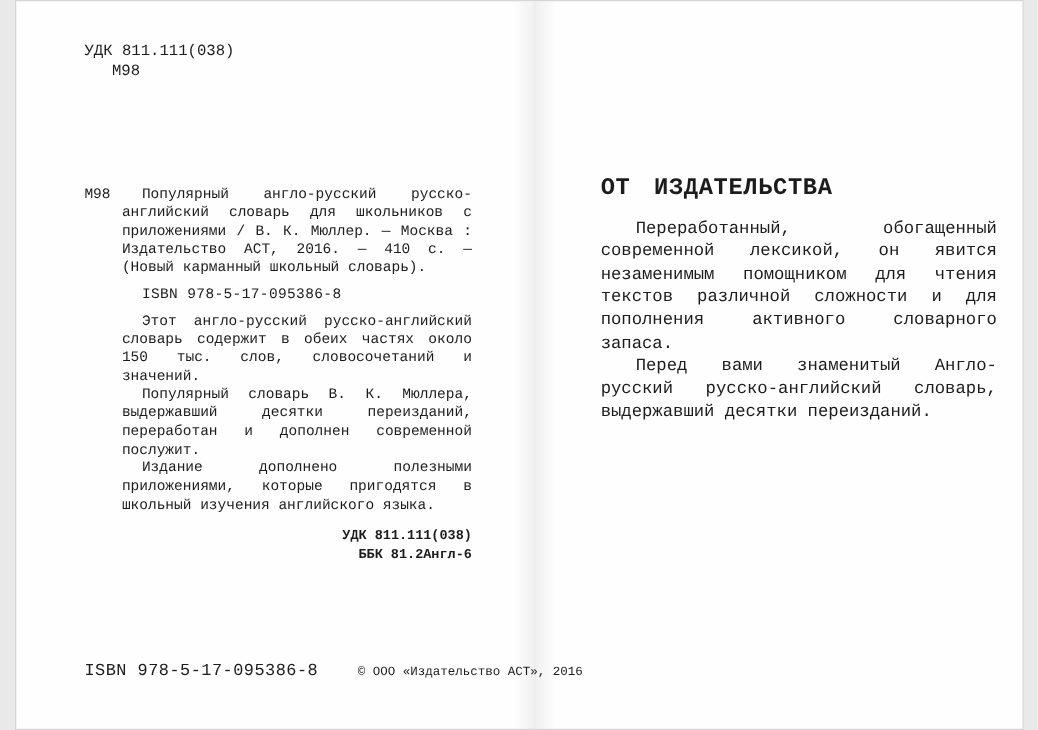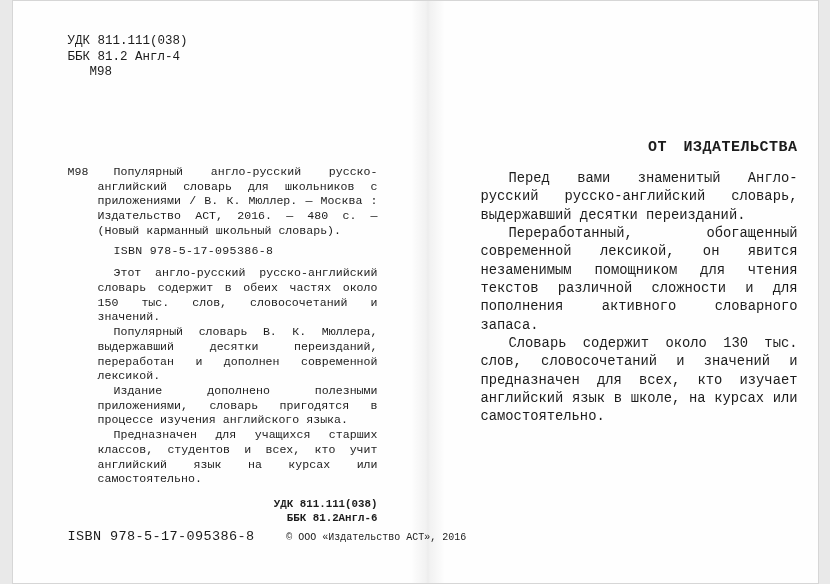--- a/index.html
+++ b/index.html
@@ -103,23 +103,23 @@
   .left-footer .copyright {
     font-size: 10px;
     margin-left: 22px;
   }
 
   
   .page-right {
     padding: 138px 45px 0 53px;
   }
   .note-title {
-    text-align: right;
+    text-align: left;
     font-weight: bold;
-    font-size: 15px;
+    font-size: 19px;
     letter-spacing: 0.5px;
     word-spacing: 7px;
     margin: 0 0 14px 0;
   }
   .note-body {
     font-size: 13.8px;
     line-height: 1.33;
     text-align: justify;
   }
   .note-body p {
@@ -129,58 +129,55 @@
 </style>
 </head>
 <body>
 
 <div class="spread">
 
   <div class="page page-left">
 
     <div class="codes-top">
       <div class="indent1">УДК 811.111(038)</div>
-      <div class="indent1">ББК 81.2 Англ-4</div>
       <div class="indent2">М98</div>
     </div>
 
     <div class="catalog">
 
       <div class="biblio-wrap">
         <span class="entry-code">М98</span>
-        <p>Популярный англо-русский русско-английский словарь для школьников с приложениями / В. К. Мюллер. — Москва : Издательство АСТ, 2016. — 480 с. — (Новый карманный школьный словарь).</p>
+        <p>Популярный англо-русский русско-английский словарь для школьников с приложениями / В. К. Мюллер. — Москва : Издательство АСТ, 2016. — 410 с. — (Новый карманный школьный словарь).</p>
       </div>
 
       <p class="isbn-line">ISBN 978-5-17-095386-8</p>
 
       <p>Этот англо-русский русско-английский словарь содержит в обеих частях около 150 тыс. слов, словосочетаний и значений.</p>
-      <p>Популярный словарь В. К. Мюллера, выдержавший десятки переизданий, переработан и дополнен современной лексикой.</p>
-      <p>Издание дополнено полезными приложениями, словарь пригодятся в процессе изучения английского языка.</p>
-      <p>Предназначен для учащихся старших классов, студентов и всех, кто учит английский язык на курсах или самостоятельно.</p>
+      <p>Популярный словарь В. К. Мюллера, выдержавший десятки переизданий, переработан и дополнен современной послужит.</p>
+      <p>Издание дополнено полезными приложениями, которые пригодятся в школьный изучения английского языка.</p>
 
       <div class="codes-bottom">
         <div>УДК 811.111(038)</div>
         <div>ББК 81.2Англ-6</div>
       </div>
     </div>
 
     <div class="left-footer">
       <span class="isbn">ISBN 978-5-17-095386-8</span>
       <span class="copyright">© ООО «Издательство АСТ», 2016</span>
     </div>
 
   </div>
 
   <div class="page page-right">
 
     <h2 class="note-title">ОТ ИЗДАТЕЛЬСТВА</h2>
 
     <div class="note-body">
+      <p>Переработанный, обогащенный современной лексикой, он явится незаменимым помощником для чтения текстов различной сложности и для пополнения активного словарного запаса.</p>
       <p>Перед вами знаменитый Англо-русский русско-английский словарь, выдержавший десятки переизданий.</p>
-      <p>Переработанный, обогащенный современной лексикой, он явится незаменимым помощником для чтения текстов различной сложности и для пополнения активного словарного запаса.</p>
-      <p>Словарь содержит около 130 тыс. слов, словосочетаний и значений и предназначен для всех, кто изучает английский язык в школе, на курсах или самостоятельно.</p>
     </div>
 
   </div>
 
   <div class="gutter"></div>
 
 </div>
 
 </body></html>

